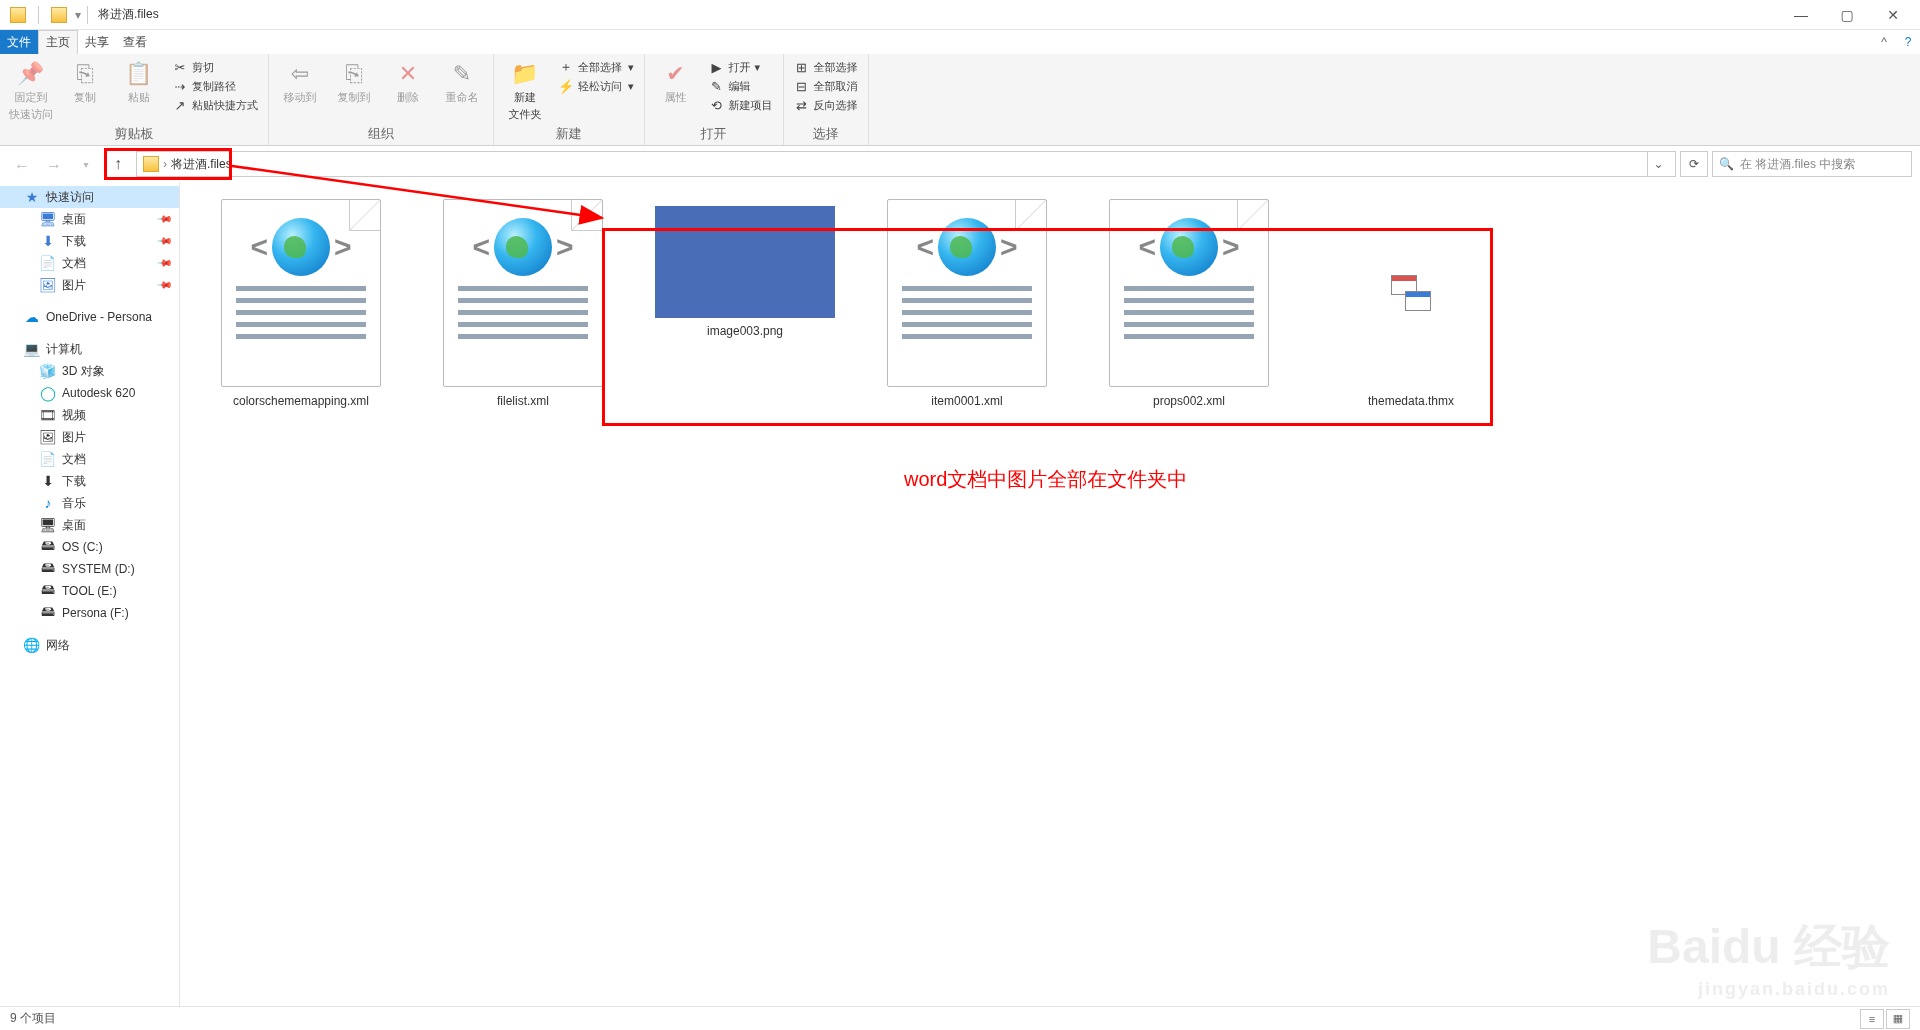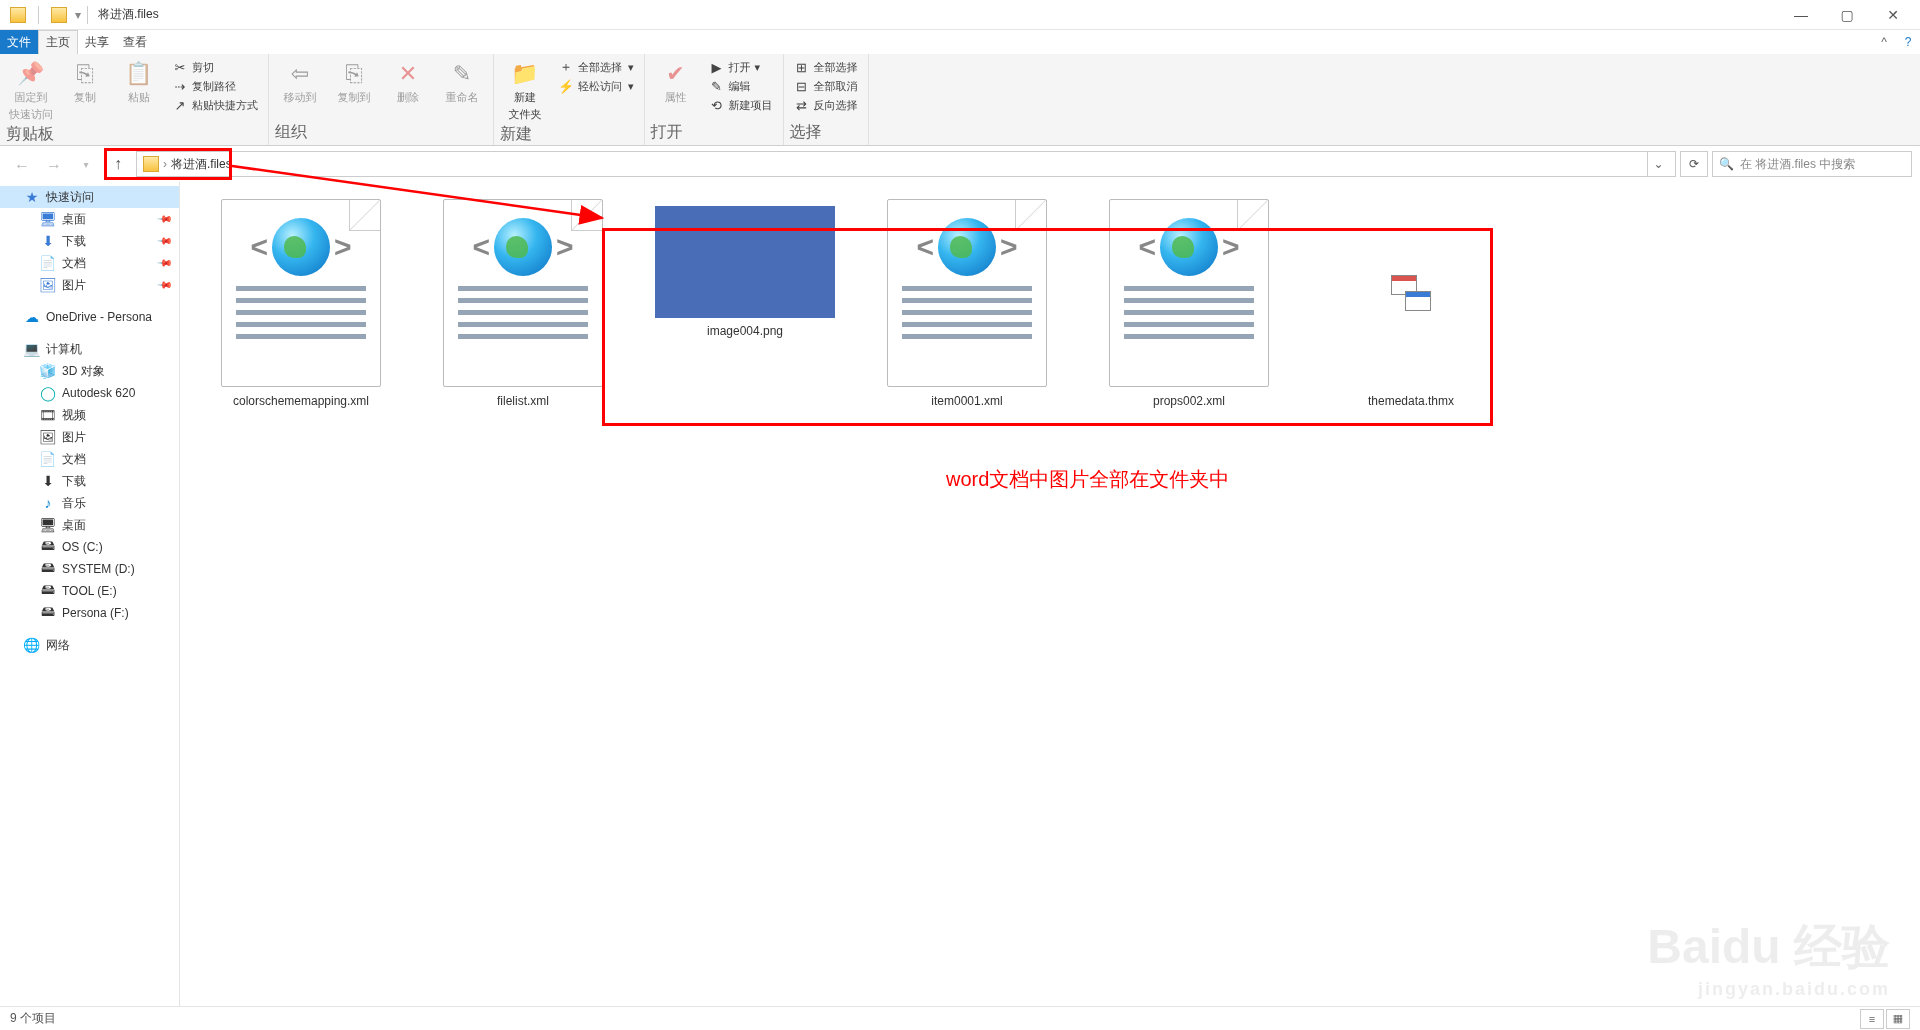--- a/index.html
+++ b/index.html
@@ -19,21 +19,21 @@
 .ribbon-tab.file { background: #1979ca; color: #fff; }
 .ribbon-tab.active { border: 1px solid #d0d0d0; border-bottom: none; background: #f5f5f5; }
 .ribbon-tabs .spacer { flex: 1; }
 .ribbon-tabs .help { width: 24px; display: flex; align-items: center; justify-content: center; color: #1979ca; }
 .ribbon-tabs .caret { width: 24px; display: flex; align-items: center; justify-content: center; color: #666; }
 
 
 .ribbon { height: 92px; background: #f5f5f5; border-bottom: 1px solid #d0d0d0; display: flex; }
 .rgroup { border-right: 1px solid #e0e0e0; padding: 2px 6px 0; display: flex; flex-direction: column; }
 .rgroup .content { flex: 1; display: flex; align-items: flex-start; gap: 4px; }
-.rgroup .glabel { text-align: left; font-size: 16px; color: #666; padding: 2px 0; }
+.rgroup .glabel { text-align: center; font-size: 13px; color: #666; padding: 2px 0; }
 .rbtn-big { display: flex; flex-direction: column; align-items: center; justify-content: flex-start; width: 50px; padding-top: 4px; gap: 2px; font-size: 11px; color: #444; }
 .rbtn-big.disabled { opacity: 0.5; }
 .rbtn-ico { width: 28px; height: 28px; display: flex; align-items: center; justify-content: center; font-size: 22px; }
 .rlist { display: flex; flex-direction: column; gap: 1px; padding-top: 2px; }
 .rlist-item { display: flex; align-items: center; gap: 4px; font-size: 11px; color: #444; padding: 1px 4px; white-space: nowrap; }
 .rlist-item .sm-ico { width: 16px; height: 16px; display: flex; align-items: center; justify-content: center; font-size: 13px; }
 
 
 .addrbar { height: 36px; display: flex; align-items: center; padding: 4px 8px; gap: 4px; }
 .navbtn { width: 28px; height: 28px; display: flex; align-items: center; justify-content: center; color: #bbb; font-size: 16px; }
@@ -396,21 +396,21 @@
                 <div></div>
               </div>
       </div>
           </div>
           <div class="file-label">filelist.xml</div>
         </div>
         <div class="file-item">
           <div class="file-thumb img">
             <div class="img-thumb plain"></div>
           </div>
-          <div class="file-label">image004.png</div>
+          <div class="file-label">image003.png</div>
         </div>
         <div class="file-item">
           <div class="file-thumb">
       <div class="xml-doc">
         <div class="xml-wrap">
                 <span>&lt;</span>
                 <div class="xml-globe"></div>
                 <span>&gt;</span>
               </div>
         <div class="xml-lines">
@@ -466,18 +466,18 @@
 <div class="annot-addr-box" style="left:104px; top:148px; width:128px; height:32px;"></div>
 <div class="annot-files-box" style="left:602px; top:228px; width:891px; height:198px;"></div>
 <svg class="annot-arrow" style="left:232px; top:164px; width:380px; height:70px;">
   <defs>
       <marker id="ah" markerWidth="10" markerHeight="8" refX="9" refY="4" orient="auto">
         <polygon points="0 0, 10 4, 0 8" fill="#ff0000"></polygon>
       </marker>
     </defs>
   <line x1="0" y1="2" x2="370" y2="54" stroke="#ff0000" stroke-width="2.5" marker-end="url(#ah)"></line>
 </svg>
-<div class="annot-text" style="left:946px; top:466px;">word文档中图片全部在文件夹中</div>
+<div class="annot-text" style="left:904px; top:466px;">word文档中图片全部在文件夹中</div>
 
 <div class="watermark">
   <div>Baidu 经验</div>
   <div class="sub">jingyan.baidu.com</div>
 </div>
 
 </body></html>

